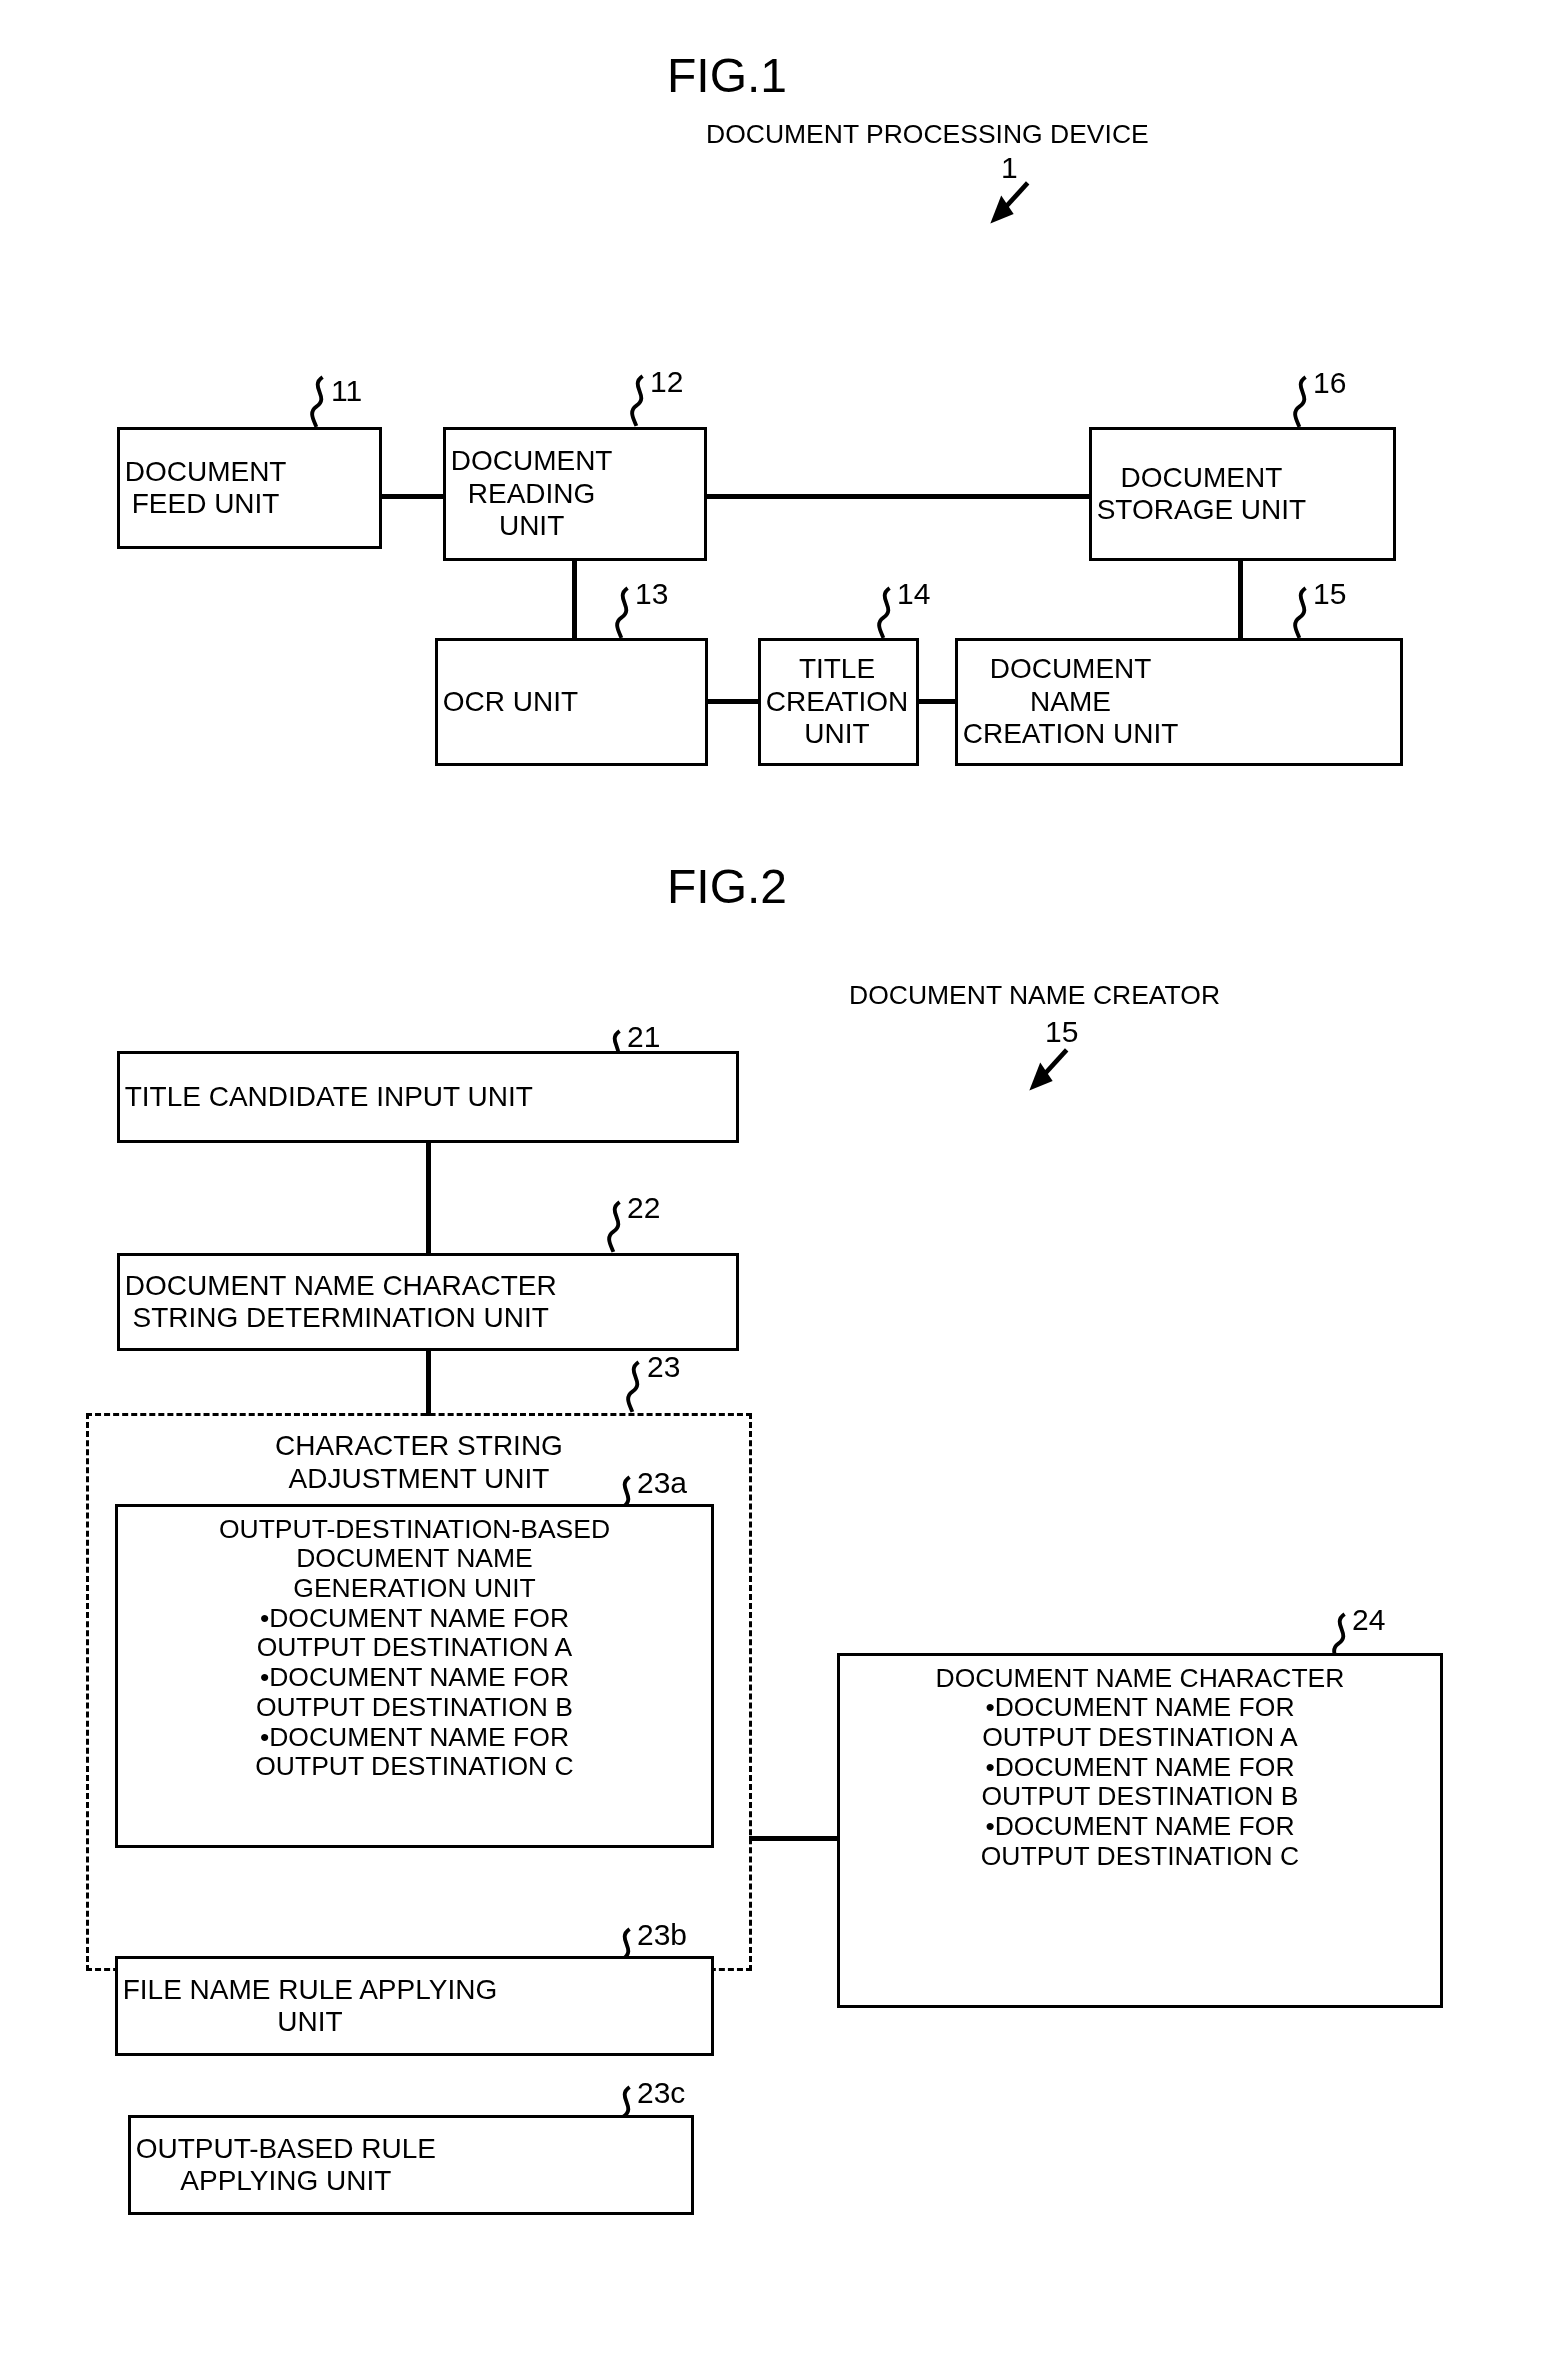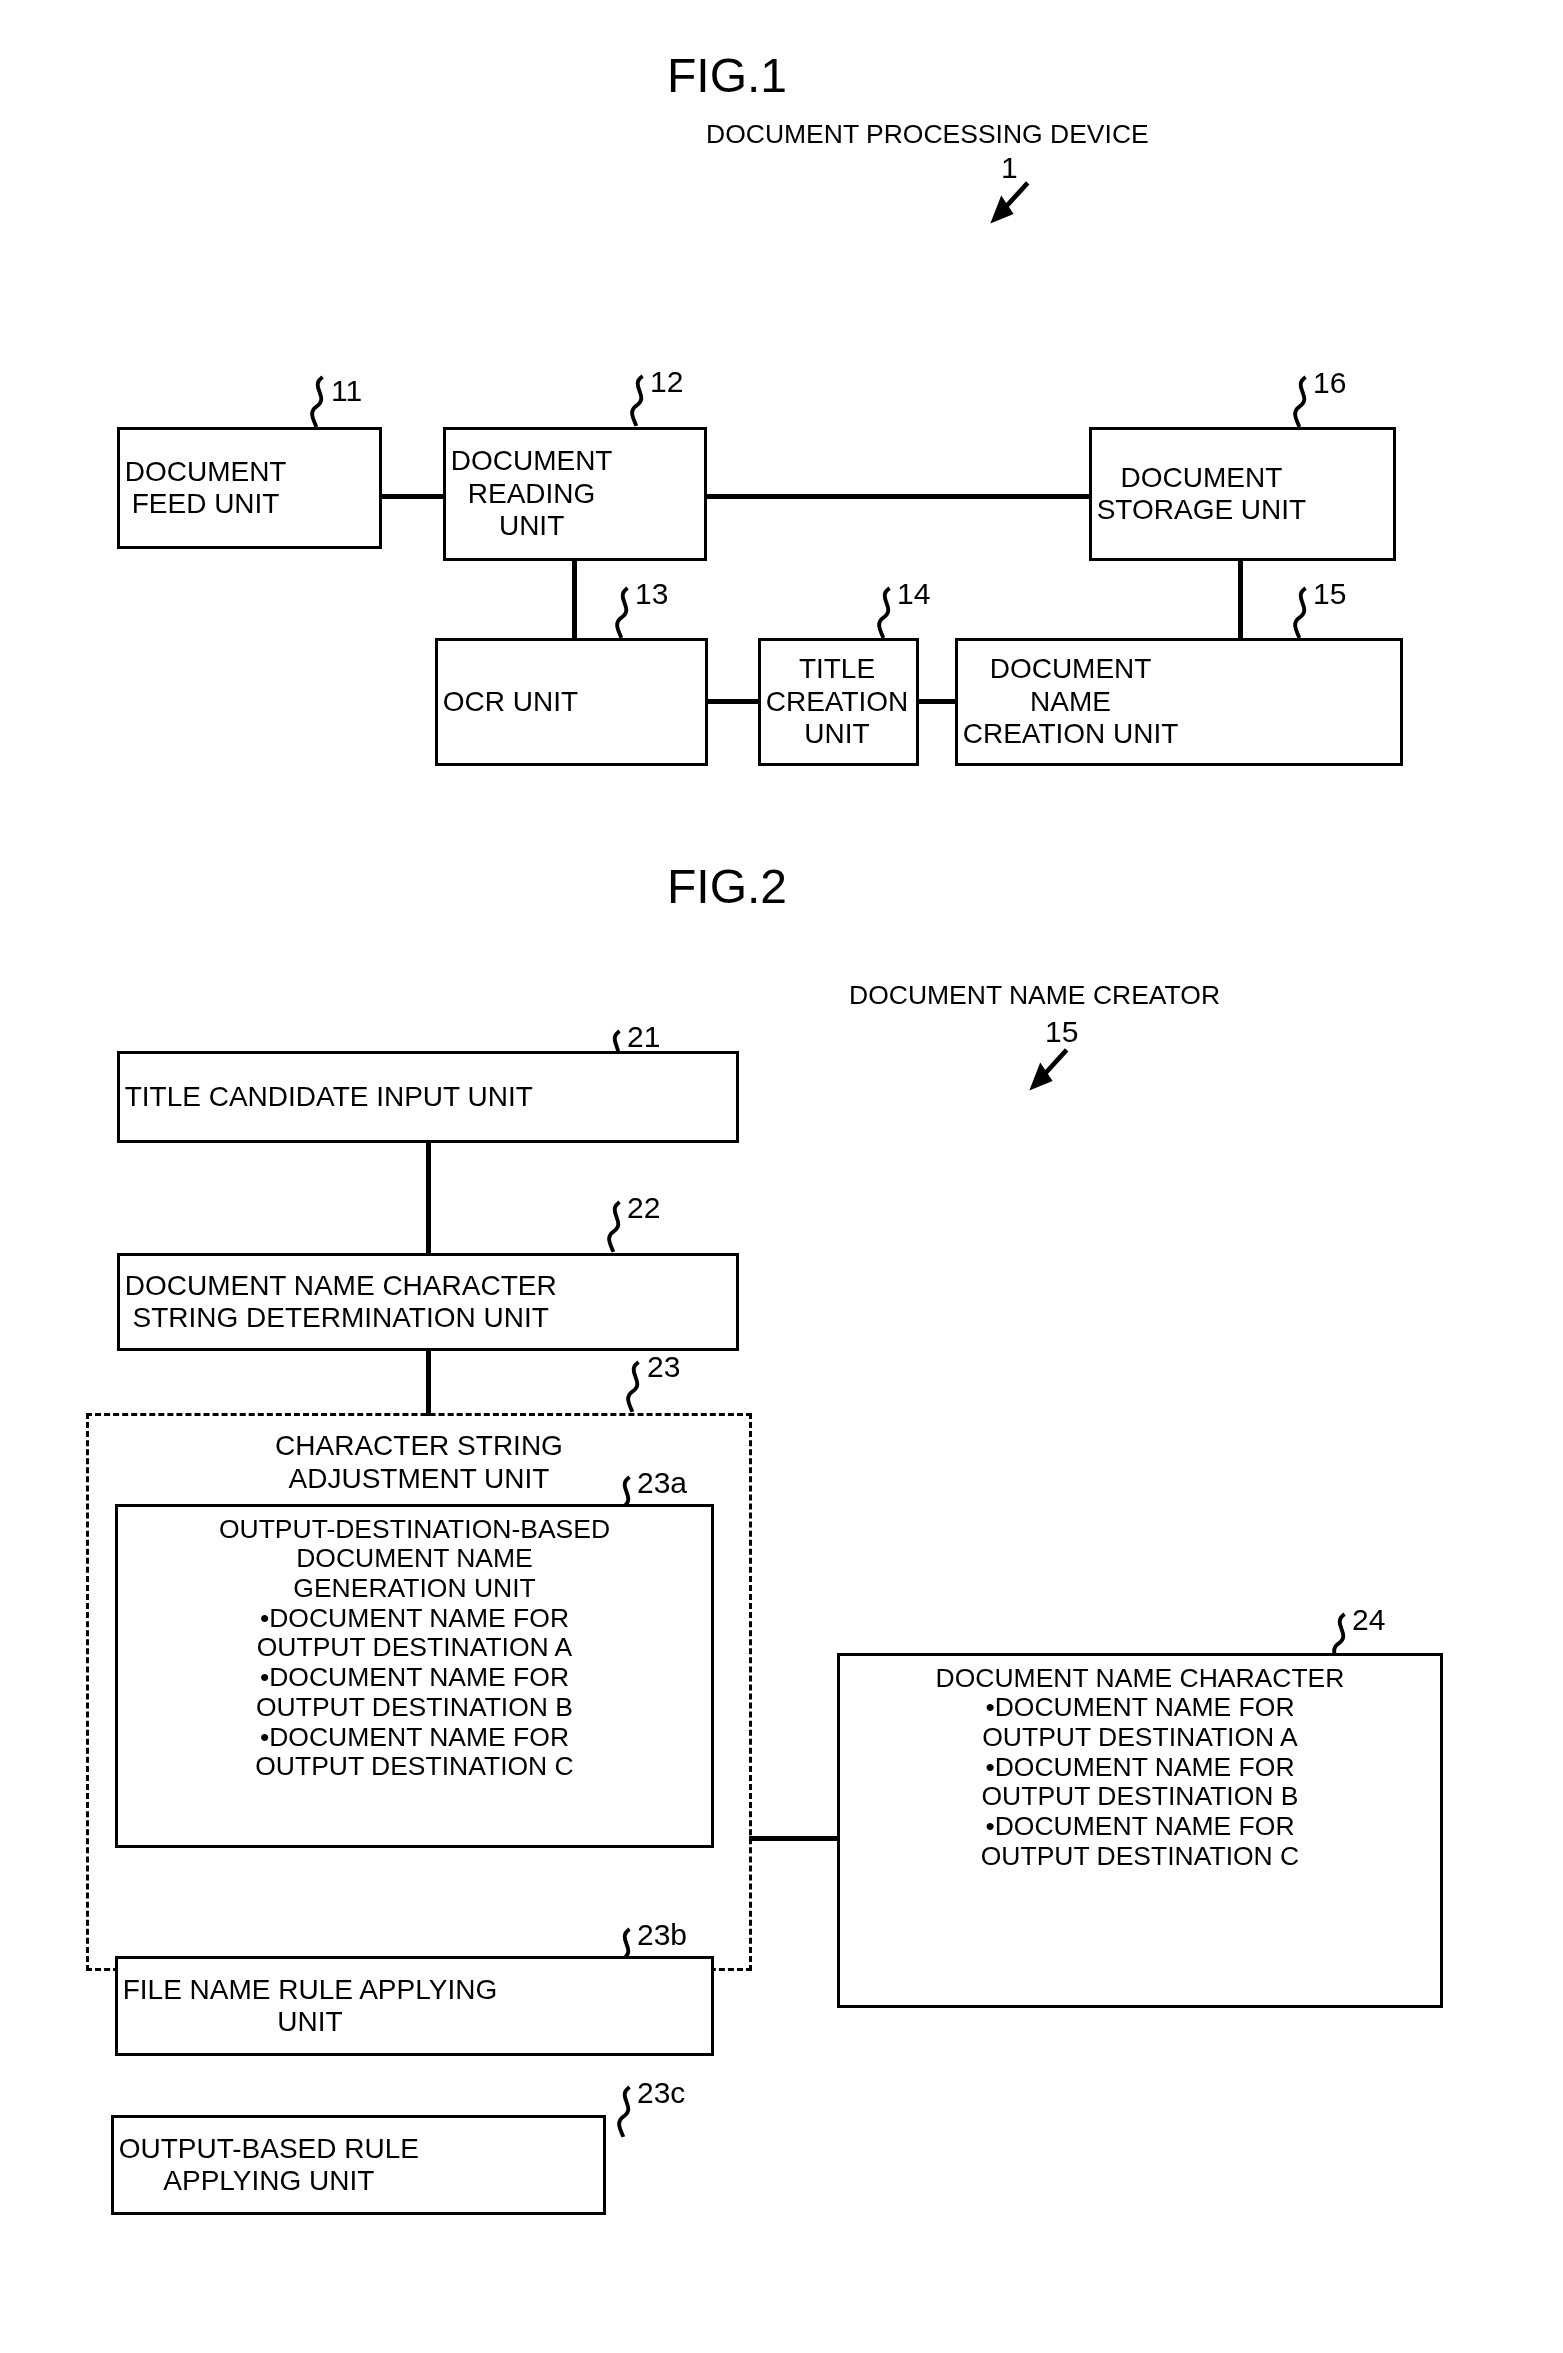--- a/index.html
+++ b/index.html
@@ -251,21 +251,21 @@
     </div>
   </div>
 
   <div class="box" style="left:115px; top:1956px; width:599px; height:100px;">
     <div>
       <span class="txt">FILE NAME RULE APPLYING</span>
       <span class="txt">UNIT</span>
     </div>
   </div>
 
-  <div class="box" style="left:111px; top:2115px; width:495px; height:100px;">
+  <div class="box" style="left:128px; top:2115px; width:566px; height:100px;">
     <div>
       <span class="txt">OUTPUT-BASED RULE</span>
       <span class="txt">APPLYING UNIT</span>
     </div>
   </div>
 
   <div class="box listbox" style="left:837px; top:1653px; width:606px; height:355px;">
     <div style="width:100%;">
       <span class="txt">DOCUMENT NAME CHARACTER</span>
       <span class="txt">•DOCUMENT NAME FOR</span>

